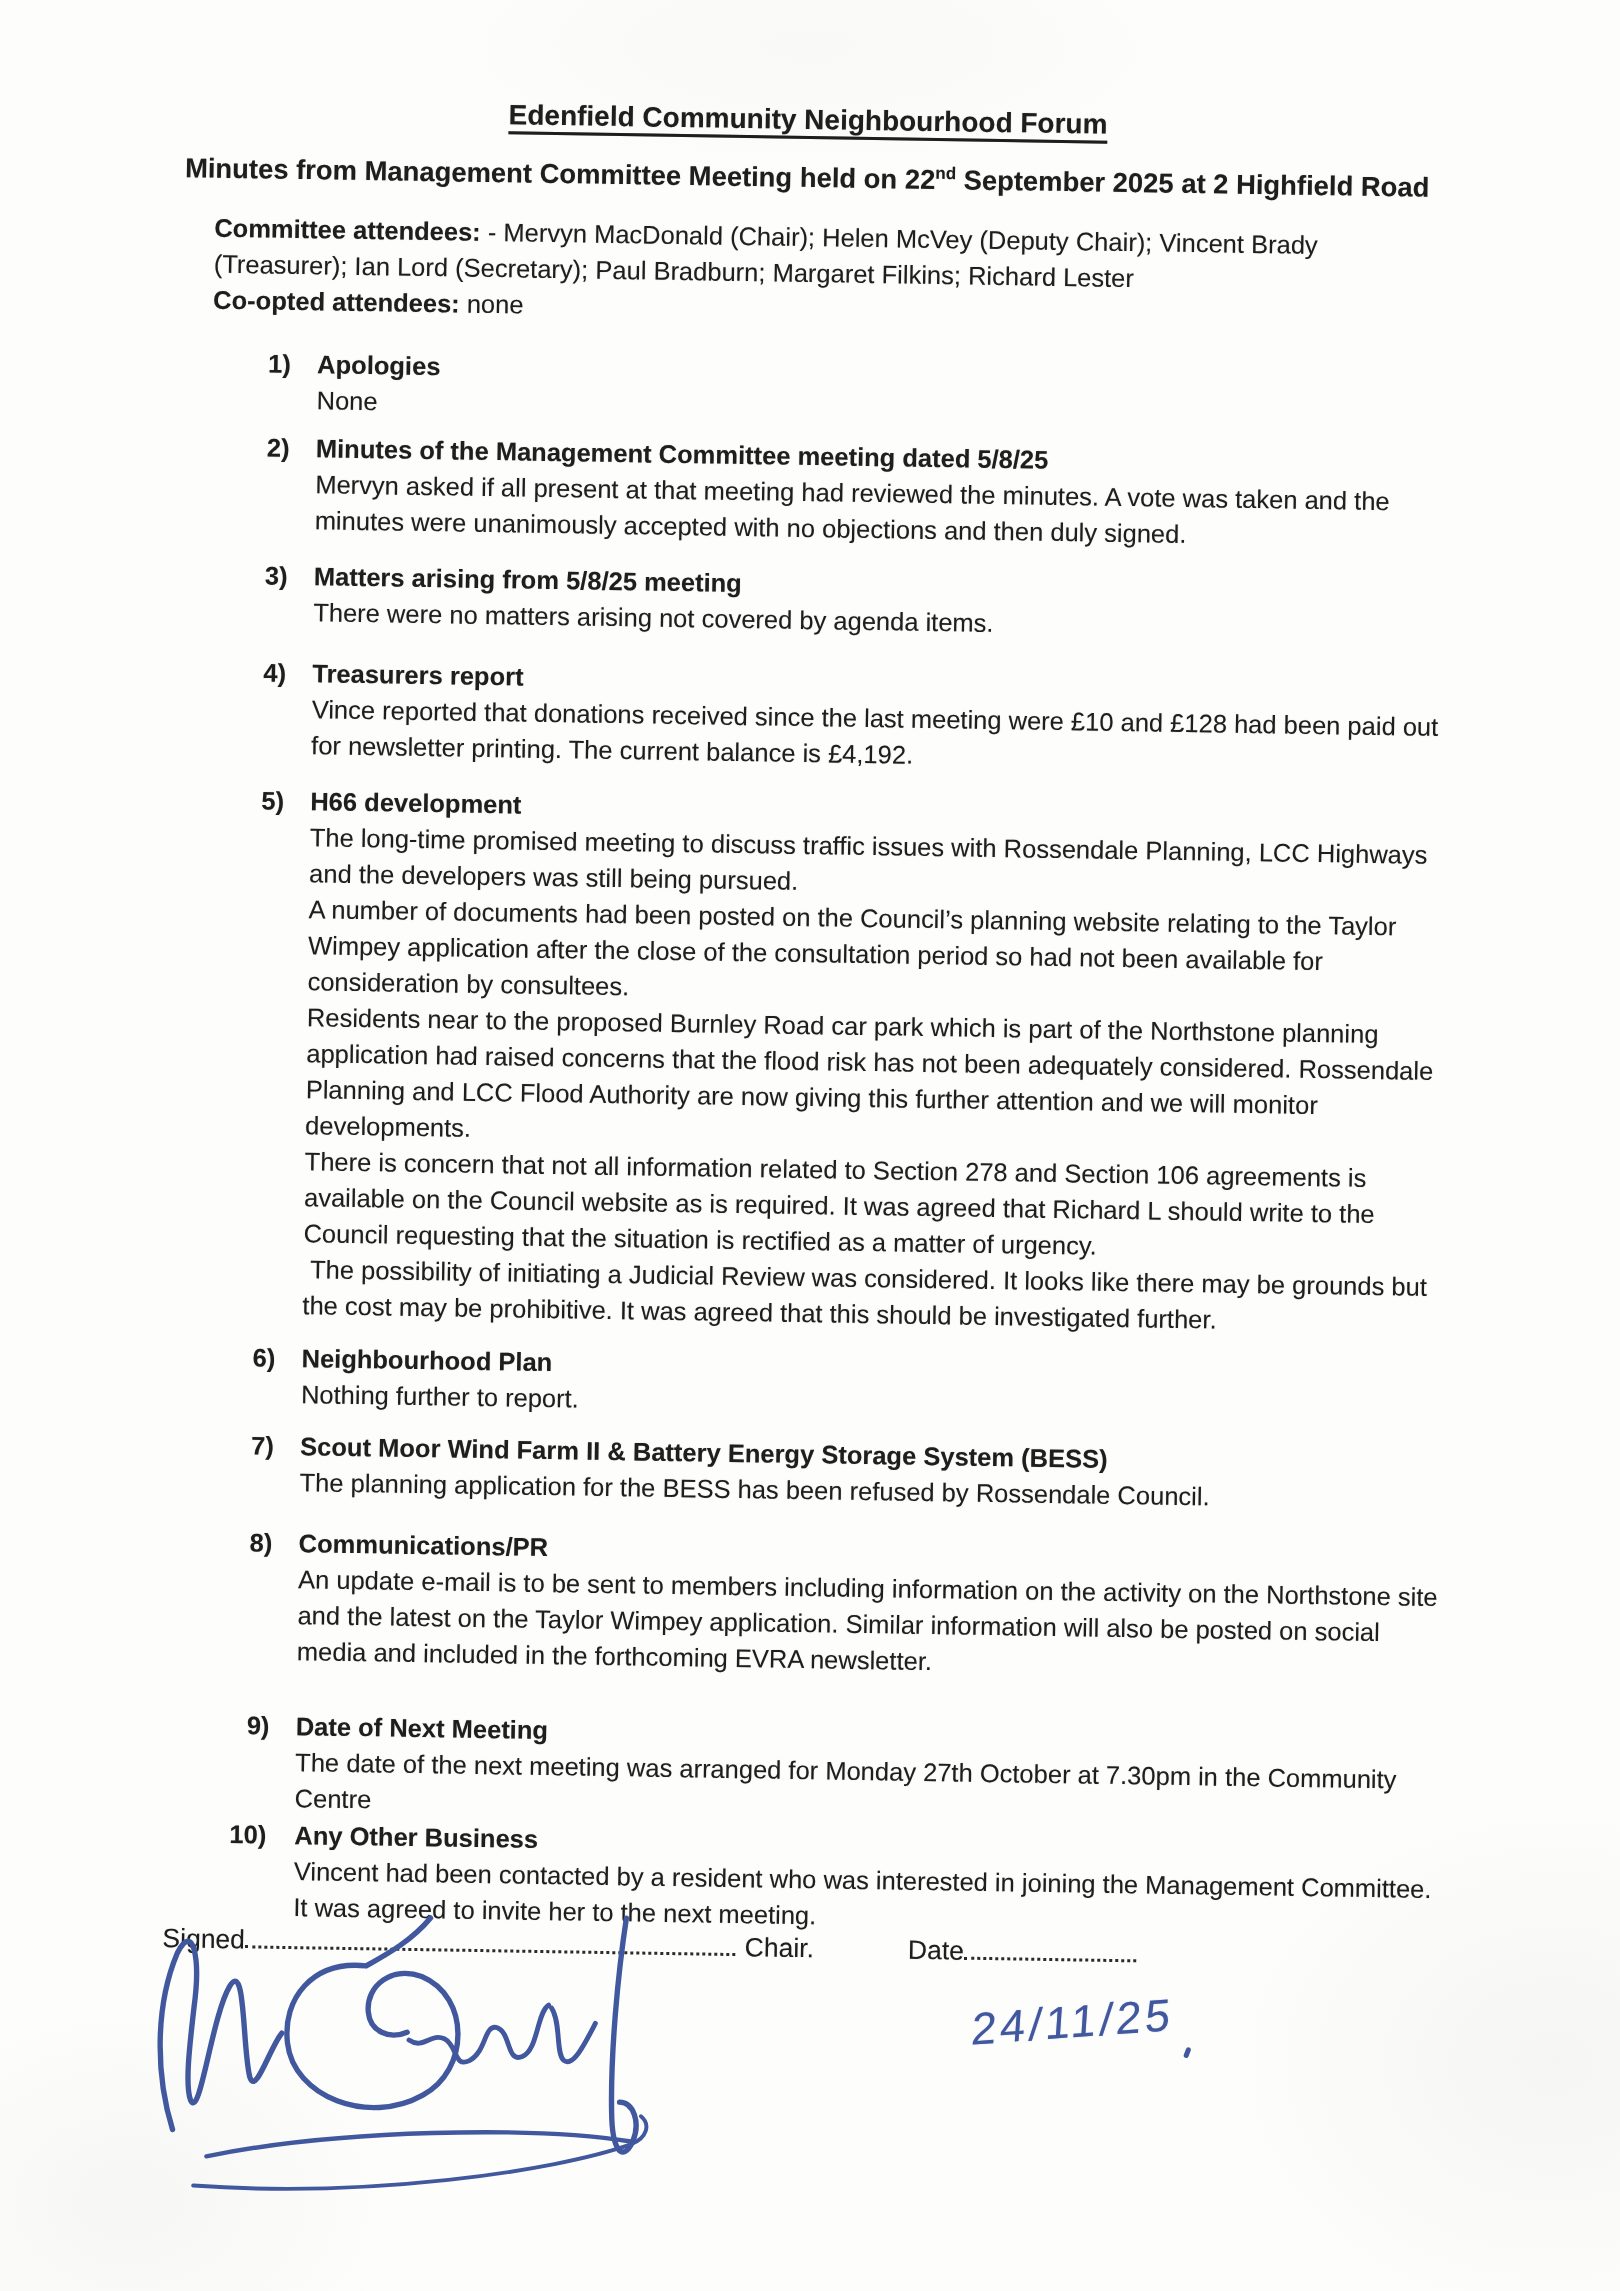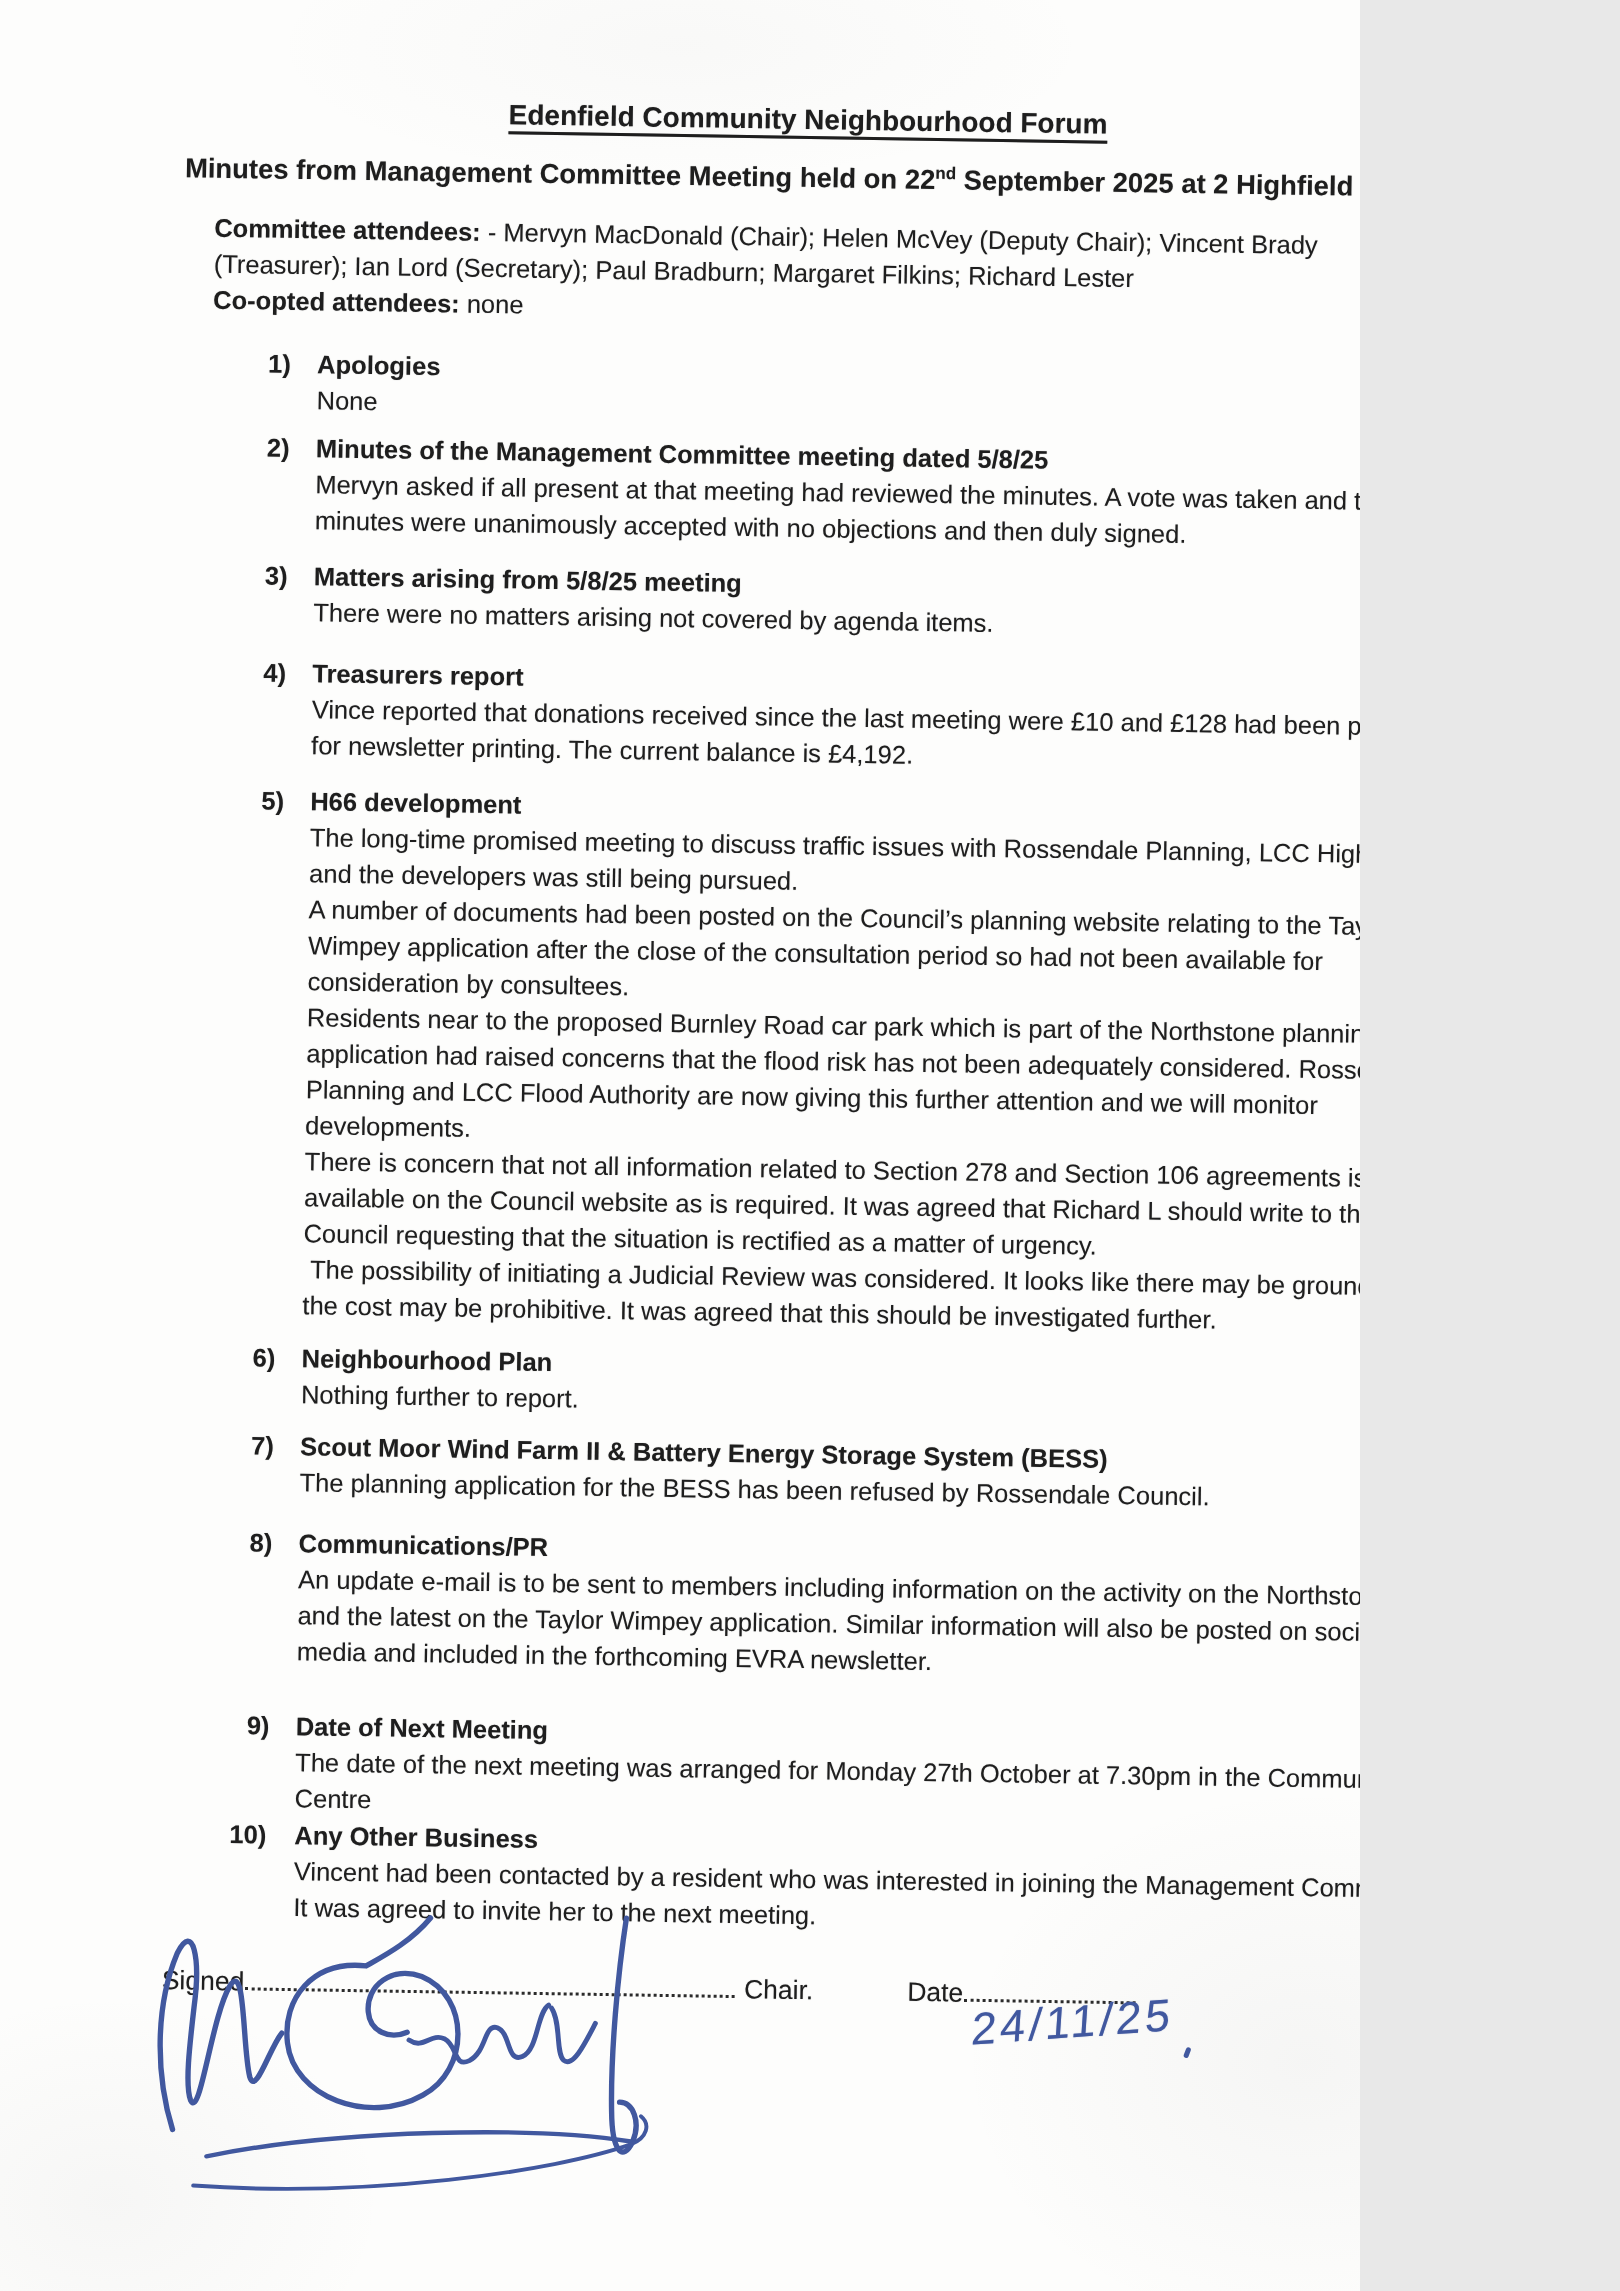--- a/index.html
+++ b/index.html
@@ -1,17 +1,17 @@
 <!DOCTYPE html>
 <html><head>
 <meta charset="utf-8">
 <style>
   html,body{margin:0;padding:0;background:#e8e8e8;}
   .sheet{
-    position:relative;width:1360px;height:2292px;background:#fefefdff;
+    position:relative;width:1620px;height:2292px;background:#fefefdff;
     font-family:"Liberation Sans",sans-serif;color:#1e1e1e;overflow:hidden;
     background:
       radial-gradient(ellipse 392px 294px at 8% 96%, rgba(120,120,120,0.05), transparent 70%),
       radial-gradient(ellipse 490px 392px at 96% 90%, rgba(120,120,120,0.06), transparent 70%),
       radial-gradient(ellipse 588px 196px at 50% 2%, rgba(140,140,140,0.04), transparent 70%),
       #fdfdfc;
   }
   .content{
     position:absolute;left:0;top:0;width:1620px;height:2292px;
     transform:rotate(0.9deg);transform-origin:810px 0;
@@ -54,21 +54,21 @@
   .sig-row{
     position:absolute;left:0;top:2090;width:1620px;box-sizing:border-box;
     padding-left:193px;display:flex;align-items:baseline;font-size:26.5px;
   }
   .leader{
     align-self:flex-end;border-bottom:3.4px dotted #2b2b2b;margin-bottom:6.9px;
   }
   .leader.sig{width:490px;}
   .leader.date{width:172px;}
   .chair-label{margin-left:9.8px;}
-  .date-label{margin-left:94px;margin-top:42px;}
+  .date-label{margin-left:94px;}
   .ink-sig{position:absolute;left:147px;top:1909px;pointer-events:none;}
   .ink-sig path{fill:none;stroke-linecap:round;stroke-linejoin:round;}
   .hand-date{
     position:absolute;left:1002px;top:2001px;font-size:45px;font-weight:400;
     letter-spacing:3.9px;transform:rotate(-5deg) skewX(-8deg);transform-origin:left bottom;
     text-shadow:0 0 1px rgba(60,85,160,0.6);
   }
   .pen-tick{
     position:absolute;left:1217px;top:2041px;width:4.9px;height:10.8px;border-radius:2.9px;
     transform:rotate(20deg);

